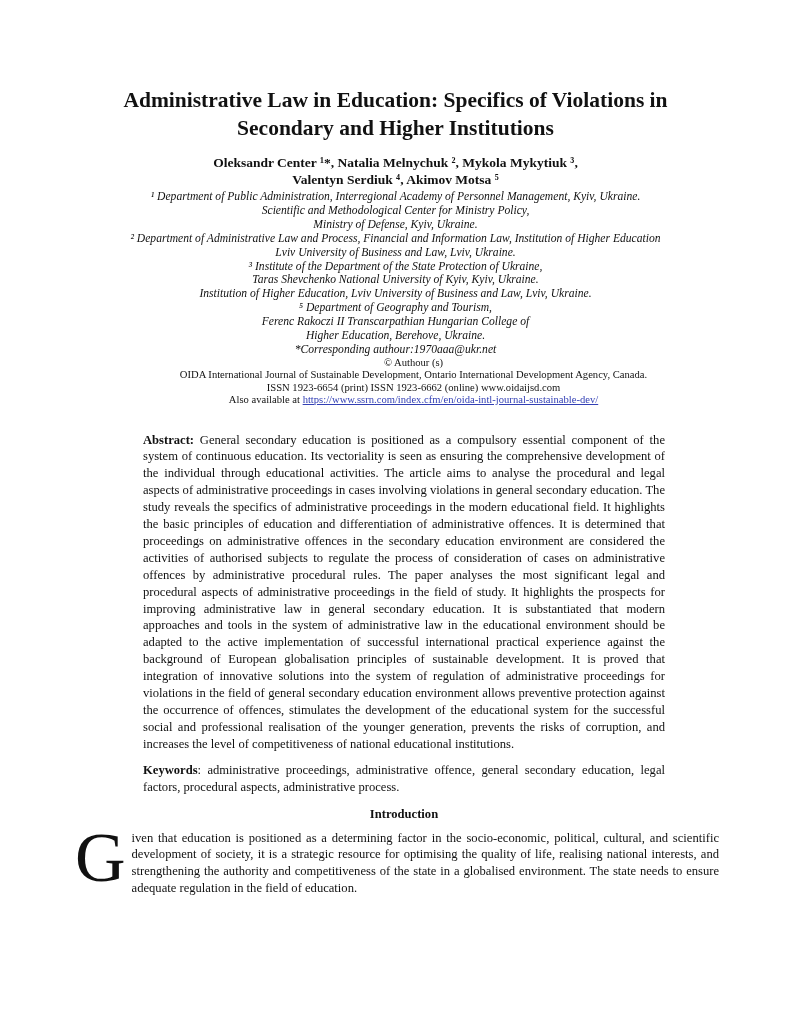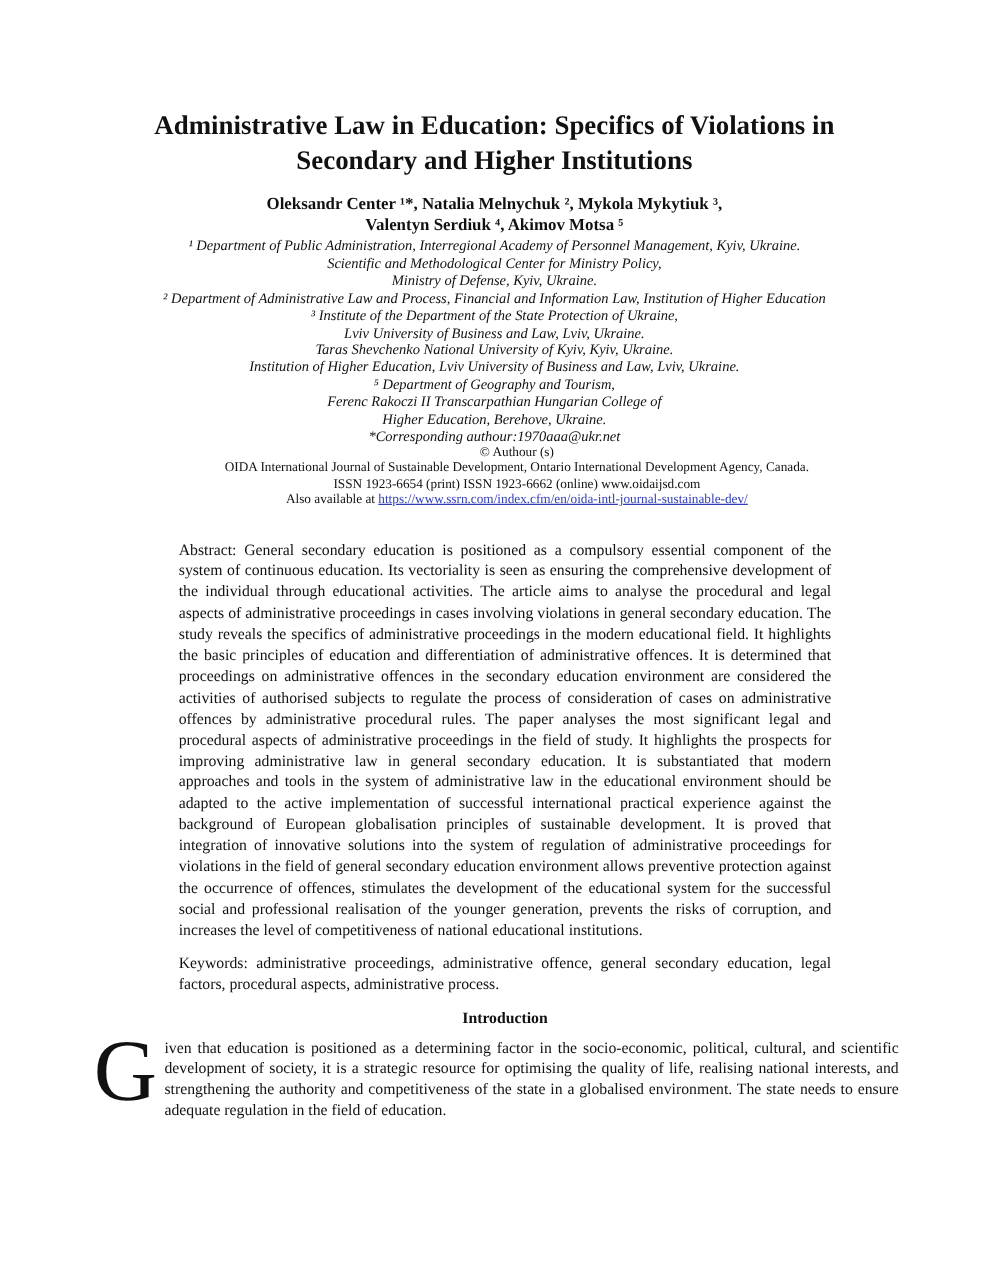--- a/index.html
+++ b/index.html
@@ -52,21 +52,21 @@
   }
 
   .abstract  { margin: 25px 126px 0 143px; }
   .keywords  { margin: 9px 126px 0 143px; }
   .abstract p, .keywords p {
     margin: 0;
     font-size: 12.6px;
     line-height: 16.9px;
     text-align: justify;
   }
-  .b { font-weight: 400; }
+  .b { font-weight: 700; }
 
   .section-heading {
     margin: 10px 126px 0 143px;
     font-size: 12.6px;
     line-height: 17px;
     font-weight: 700;
     text-align: center;
   }
 
   .intro {
@@ -96,22 +96,22 @@
   <div class="authors">
     <div>Oleksandr Center ¹*, Natalia Melnychuk ², Mykola Mykytiuk ³,</div>
     <div>Valentyn Serdiuk ⁴, Akimov Motsa ⁵</div>
   </div>
 
   <div class="affiliations">
     <div>¹ Department of Public Administration, Interregional Academy of Personnel Management, Kyiv, Ukraine.</div>
     <div>Scientific and Methodological Center for Ministry Policy,</div>
     <div>Ministry of Defense, Kyiv, Ukraine.</div>
     <div>² Department of Administrative Law and Process, Financial and Information Law, Institution of Higher Education</div>
+    <div>Lviv University of Business and Law, Lviv, Ukraine.</div>
     <div>³ Institute of the Department of the State Protection of Ukraine,</div>
-    <div>Lviv University of Business and Law, Lviv, Ukraine.</div>
     <div>Taras Shevchenko National University of Kyiv, Kyiv, Ukraine.</div>
     <div>Institution of Higher Education, Lviv University of Business and Law, Lviv, Ukraine.</div>
     <div>⁵ Department of Geography and Tourism,</div>
     <div>Ferenc Rakoczi II Transcarpathian Hungarian College of</div>
     <div>Higher Education, Berehove, Ukraine.</div>
     <div>*Corresponding authour:1970aaa@ukr.net</div>
   </div>
 
   <div class="publisher">
     <div>© Authour (s)</div>

